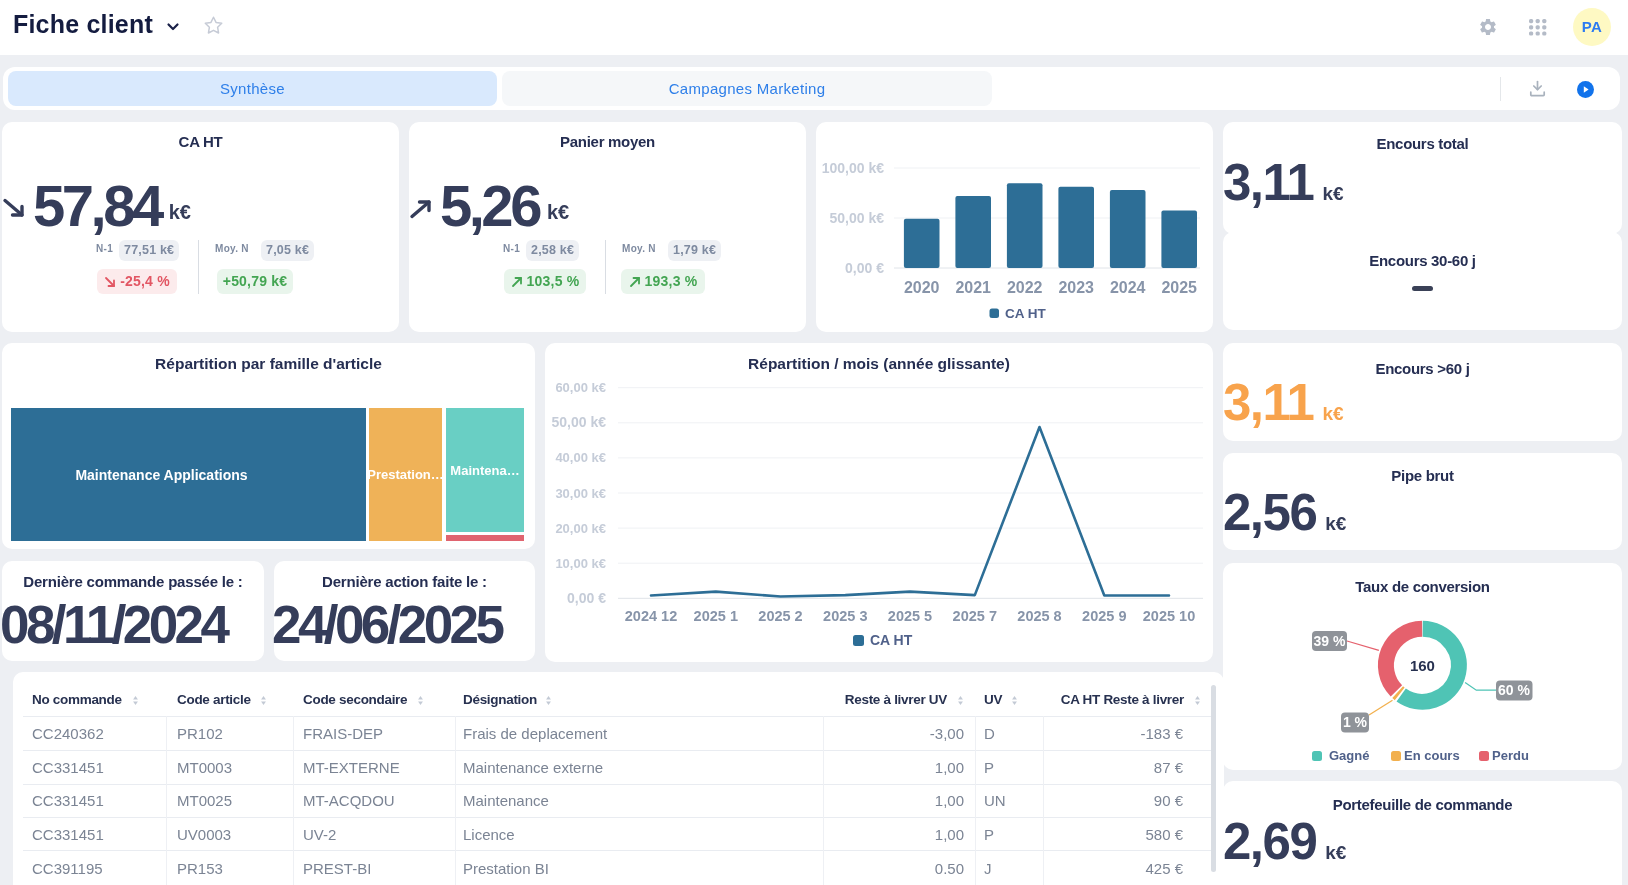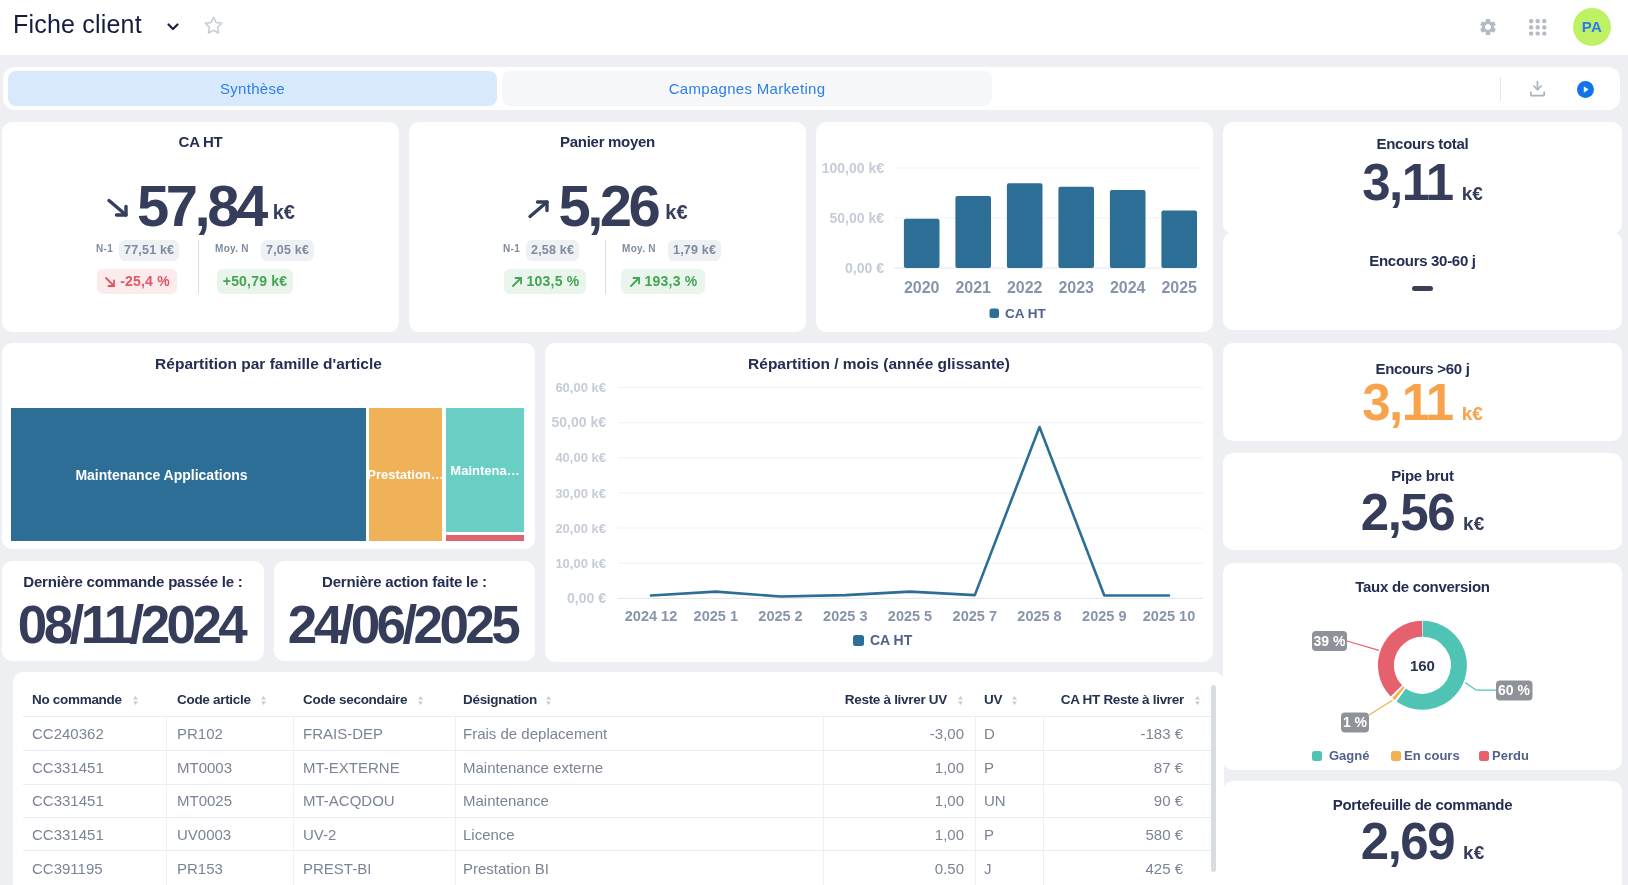--- a/index.html
+++ b/index.html
@@ -1,40 +1,40 @@
 <!DOCTYPE html>
 <html><head><meta charset="utf-8"><title>Fiche client</title>
 <style>
 *{margin:0;padding:0;box-sizing:border-box}
 html,body{width:1628px;height:885px;background:#edeff3;font-family:"Liberation Sans",sans-serif;overflow:hidden;position:relative}
 .abs{position:absolute}
 .card{position:absolute;background:#fff;border-radius:10px}
 .title{position:absolute;left:0;right:0;text-align:center;font-weight:700;font-size:15px;color:#252e52;letter-spacing:-.3px}
-.bigline{position:absolute;left:0;right:0;text-align:center;white-space:nowrap;line-height:1}
+.bigline{position:absolute;left:0;right:0;white-space:nowrap;line-height:1}
 .bn{font-size:58px;font-weight:700;color:#353d5a;letter-spacing:-3.5px}
 .bu{font-size:20px;font-weight:700;color:#353d5a;margin-left:8px;vertical-align:7px}
 .rn{font-size:51px;font-weight:700;color:#353d5a;letter-spacing:-1.5px}
 .ru{font-size:19px;font-weight:700;color:#353d5a;margin-left:9px}
 .klabel{position:absolute;font-size:10px;font-weight:700;color:#7e8aa0;letter-spacing:.3px}
 .kpill{position:absolute;height:21px;line-height:21px;border-radius:6px;background:#eef0f4;color:#7e8aa0;font-weight:700;font-size:12.5px;padding:0 5px;letter-spacing:.2px}
 .vpill{position:absolute;top:147px;height:25px;border-radius:6px;font-weight:700;font-size:14px;text-align:center;line-height:25px;letter-spacing:.2px}
 .vdiv{position:absolute;width:1px;background:#d9dde3}
 .tm{position:absolute;display:flex;align-items:center;justify-content:center;color:#fff;font-weight:700;font-size:14px;overflow:hidden;white-space:nowrap}
 .hcell{position:absolute;font-size:13.5px;font-weight:700;color:#273150;white-space:nowrap;letter-spacing:-.3px}
 .tcell{position:absolute;font-size:15px;color:#7b8494;white-space:nowrap}
 .rline{position:absolute;left:10px;width:1193px;height:1px;background:#e9ecf1}
 .cline{position:absolute;top:44px;bottom:0;width:1px;background:#eef0f4}
 .sort{position:absolute;width:7px;height:9px}
 .lgsq{position:absolute;border-radius:2.5px}
 .lgtx{position:absolute;font-weight:700;color:#50618a;white-space:nowrap}
 svg{display:block}
 </style></head>
 <body>
 <div class="abs" style="left:0;top:0;width:1628px;height:55px;background:#fff"></div>
-<div class="abs" style="left:13px;top:10px;font-size:25px;font-weight:400;color:#141c40;letter-spacing:.2px">Fiche client</div>
+<div class="abs" style="left:13px;top:10px;font-size:25px;font-weight:700;color:#141c40;letter-spacing:.2px">Fiche client</div>
 <svg class="abs" style="left:166px;top:22px" width="14" height="10" viewBox="0 0 14 10">
     <path d="M2.5 2.5 L7 7 L11.5 2.5" fill="none" stroke="#1a2148" stroke-width="2.2" stroke-linecap="round" stroke-linejoin="round"></path>
   </svg>
 <svg class="abs" style="left:203px;top:15px" width="21" height="21" viewBox="0 0 24 24">
     <path d="M12 2.6l2.9 5.9 6.5 0.95-4.7 4.6 1.1 6.5L12 17.5l-5.8 3.05 1.1-6.5-4.7-4.6 6.5-0.95z" fill="none" stroke="#c6cbd6" stroke-width="1.7" stroke-linejoin="round"></path>
   </svg>
 <svg class="abs" style="left:1478px;top:17px" width="20" height="20" viewBox="0 0 24 24">
     <path fill="#b4bbc7" d="M19.14 12.94c.04-.3.06-.61.06-.94 0-.32-.02-.64-.07-.94l2.03-1.58c.18-.14.23-.41.12-.61l-1.92-3.32c-.12-.22-.37-.29-.59-.22l-2.39.96c-.5-.38-1.03-.7-1.62-.94l-.36-2.54c-.04-.24-.24-.41-.48-.41h-3.84c-.24 0-.43.17-.47.41l-.36 2.54c-.59.24-1.13.57-1.62.94l-2.39-.96c-.22-.08-.47 0-.59.22L2.74 8.87c-.12.21-.08.47.12.61l2.03 1.58c-.05.3-.09.63-.09.94s.02.64.07.94l-2.03 1.58c-.18.14-.23.41-.12.61l1.92 3.32c.12.22.37.29.59.22l2.39-.96c.5.38 1.03.7 1.62.94l.36 2.54c.05.24.24.41.48.41h3.84c.24 0 .44-.17.47-.41l.36-2.54c.59-.24 1.13-.56 1.62-.94l2.39.96c.22.08.47 0 .59-.22l1.92-3.32c.12-.22.07-.47-.12-.61l-2.01-1.58zM12 15.6c-1.98 0-3.6-1.62-3.6-3.6s1.62-3.6 3.6-3.6 3.6 1.62 3.6 3.6-1.62 3.6-3.6 3.6z"></path>
   </svg>
 <svg class="abs" style="left:1529px;top:19px" width="18" height="17" viewBox="0 0 18 17">
@@ -43,21 +43,21 @@
       <rect x="6.6" y="0" width="4.2" height="4.2" rx="1.6"></rect>
       <rect x="13.2" y="0" width="4.2" height="4.2" rx="1.6"></rect>
       <rect x="0" y="6.2" width="4.2" height="4.2" rx="1.6"></rect>
       <rect x="6.6" y="6.2" width="4.2" height="4.2" rx="1.6"></rect>
       <rect x="13.2" y="6.2" width="4.2" height="4.2" rx="1.6"></rect>
       <rect x="0" y="12.4" width="4.2" height="4.2" rx="1.6"></rect>
       <rect x="6.6" y="12.4" width="4.2" height="4.2" rx="1.6"></rect>
       <rect x="13.2" y="12.4" width="4.2" height="4.2" rx="1.6"></rect>
     </g>
   </svg>
-<div class="abs" style="left:1573px;top:8px;width:38px;height:38px;border-radius:50%;background:#bef264;text-align:center;line-height:38px;font-size:15px;font-weight:700;color:#2c7bf2;letter-spacing:.5px">PA</div>
+<div class="abs" style="left:1573px;top:8px;width:38px;height:38px;border-radius:50%;background:#fef9c3;text-align:center;line-height:38px;font-size:15px;font-weight:700;color:#2c7bf2;letter-spacing:.5px">PA</div>
 <div class="abs" style="left:3px;top:67px;width:1617px;height:43px;background:#fff;border-radius:12px">
  <div class="abs" style="left:5px;top:4px;width:489px;height:35px;border-radius:8px;background:#d9e9fd;text-align:center;line-height:35px;font-size:15px;color:#2e7fe9;letter-spacing:.3px">Synthèse</div>
  <div class="abs" style="left:499px;top:4px;width:490px;height:35px;border-radius:8px;background:#f5f7f9;text-align:center;line-height:35px;font-size:15px;color:#2e7fe9;letter-spacing:.3px">Campagnes Marketing</div>
  <div class="abs" style="left:1497px;top:10px;width:1px;height:24px;background:#e4e7ea"></div>
  <svg class="abs" style="left:1526px;top:13px" width="17" height="17" viewBox="0 0 17 17">
       <g fill="none" stroke="#a9b2bd" stroke-width="1.7" stroke-linecap="round" stroke-linejoin="round">
         <path d="M8.5 1.5v8"></path>
         <path d="M4.8 6l3.7 3.7L12.2 6"></path>
         <path d="M1.8 12.2v2.6a0.9 0.9 0 0 0 0.9 0.9h11.6a0.9 0.9 0 0 0 0.9-0.9v-2.6"></path>
       </g>

